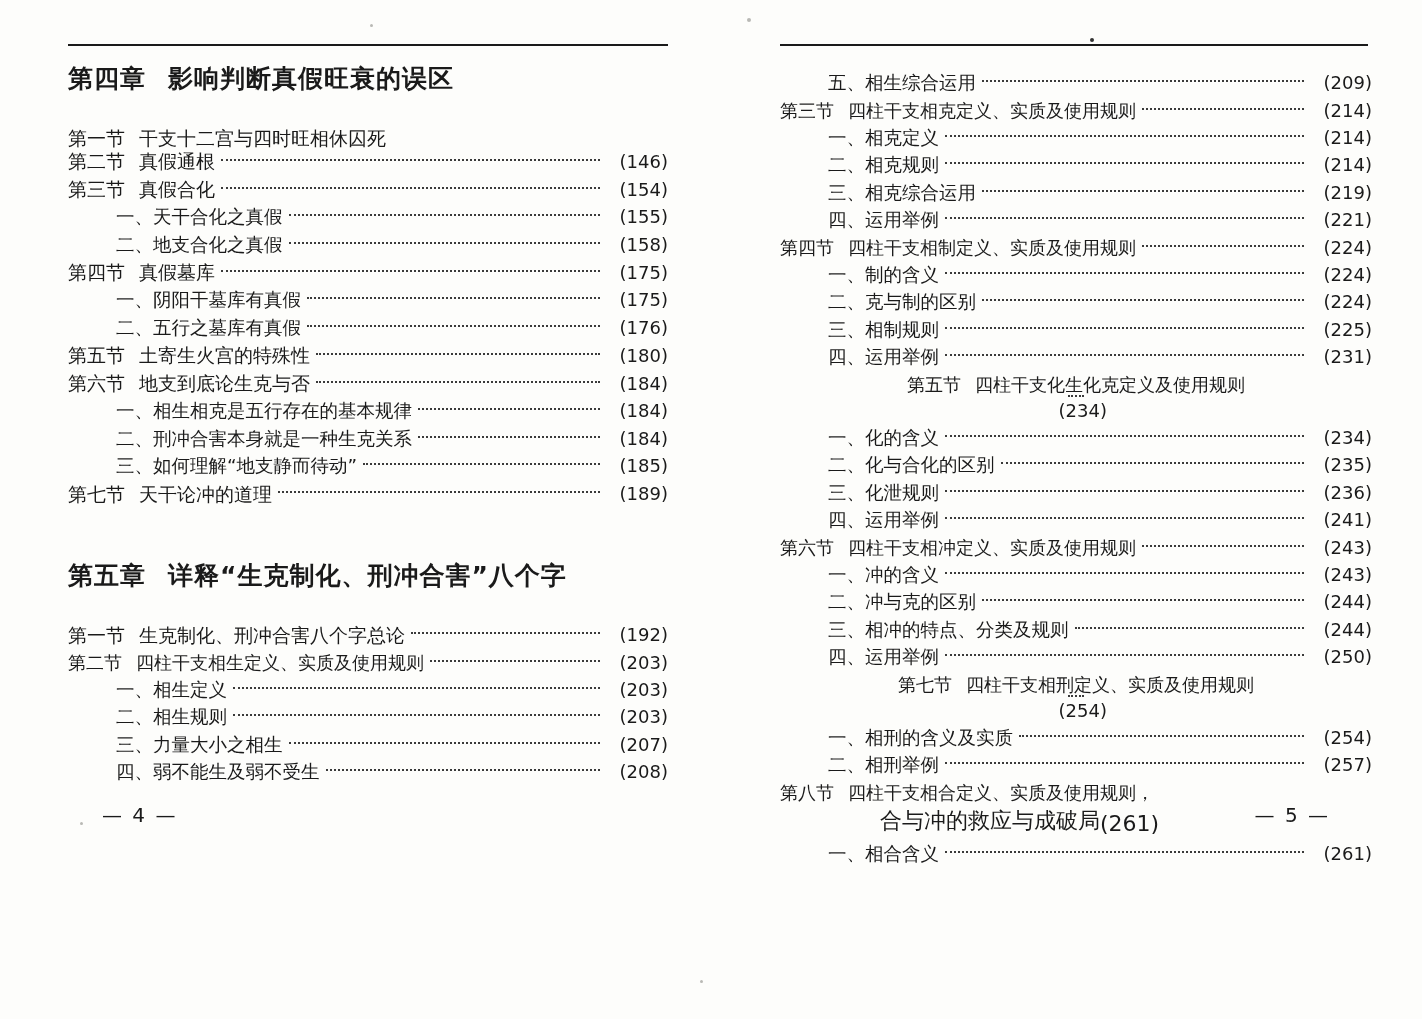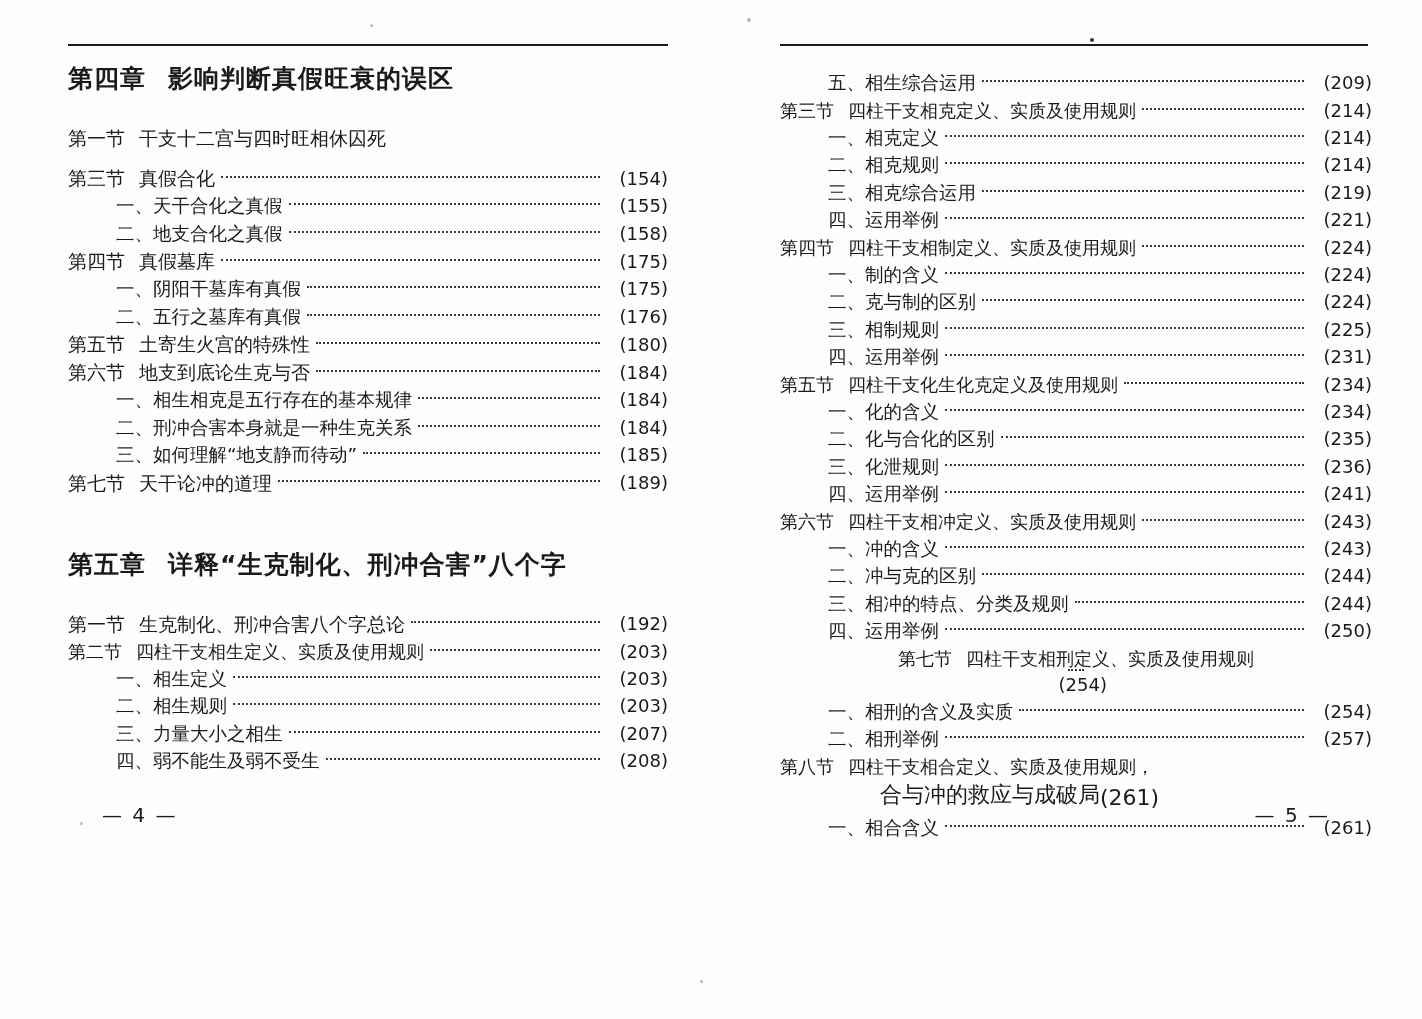--- a/index.html
+++ b/index.html
@@ -127,24 +127,29 @@
 
     <div style="position:absolute;left:28px;top:62px;width:600px;">
       <div class="chapter-title">
         <span class="ch-num">第四章</span><span>影响判断真假旺衰的误区</span>
       </div>
 
       <div class="spacer-md"></div>
 
       <ul class="toc">
 
-        <li class="entry lvl-sec" style="margin-bottom:21px;">
+        <li class="entry lvl-sec" style="margin-bottom:4px;">
           <span class="label"><span class="sec-num">第一节</span><span>干支十二宫与四时旺相休囚死</span></span>
         </li>
 
+        <li class="entry lvl-sec">
+          <span class="label"><span class="sec-num">第二节</span><span>真假通根</span></span>
+          <span class="leader"></span>
+          <span class="page-no">(146)</span>
+        </li>
 
         <li class="entry lvl-sec">
           <span class="label"><span class="sec-num">第三节</span><span>真假合化</span></span>
           <span class="leader"></span>
           <span class="page-no">(154)</span>
         </li>
 
         <li class="entry lvl-sub">
           <span class="label"><span>一、</span><span>天干合化之真假</span></span>
           <span class="leader"></span>
@@ -323,21 +328,21 @@
           <span class="leader"></span>
           <span class="page-no">(225)</span>
         </li>
 
         <li class="entry lvl-sub">
           <span class="label"><span>四、</span><span>运用举例</span></span>
           <span class="leader"></span>
           <span class="page-no">(231)</span>
         </li>
 
-        <li class="entry lvl-sec" style="font-size:18px;">
+        <li class="entry lvl-sec" style="font-size:18px;flex-direction:column;">
           <span class="label"><span class="sec-num">第五节</span><span>四柱干支化生化克定义及使用规则</span></span>
           <span class="leader"></span>
           <span class="page-no">(234)</span>
         </li>
 
         <li class="entry lvl-sub">
           <span class="label"><span>一、</span><span>化的含义</span></span>
           <span class="leader"></span>
           <span class="page-no">(234)</span>
         </li>

